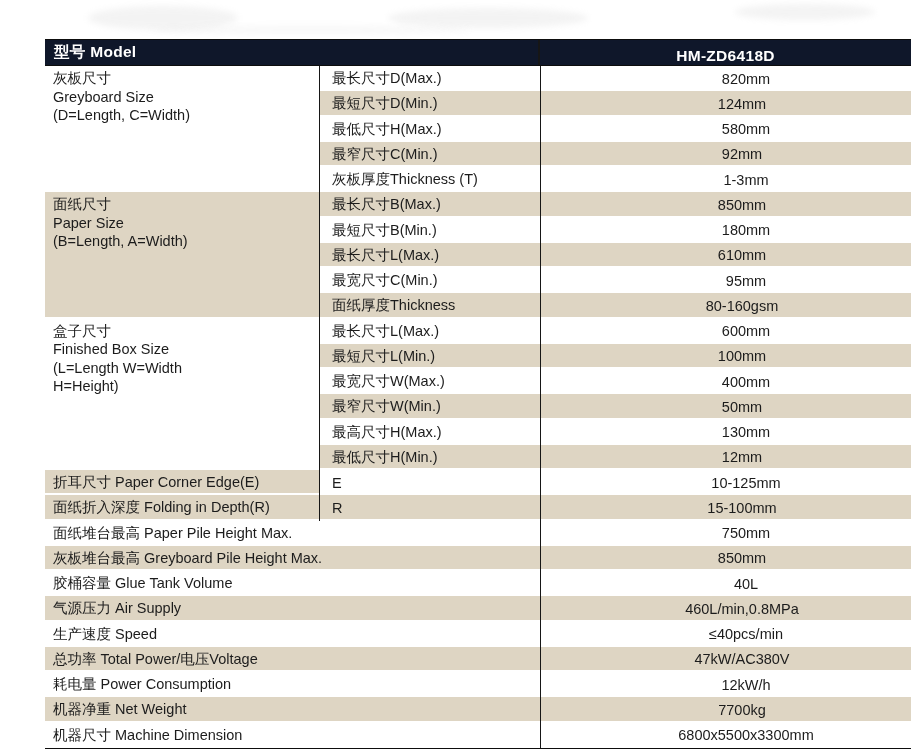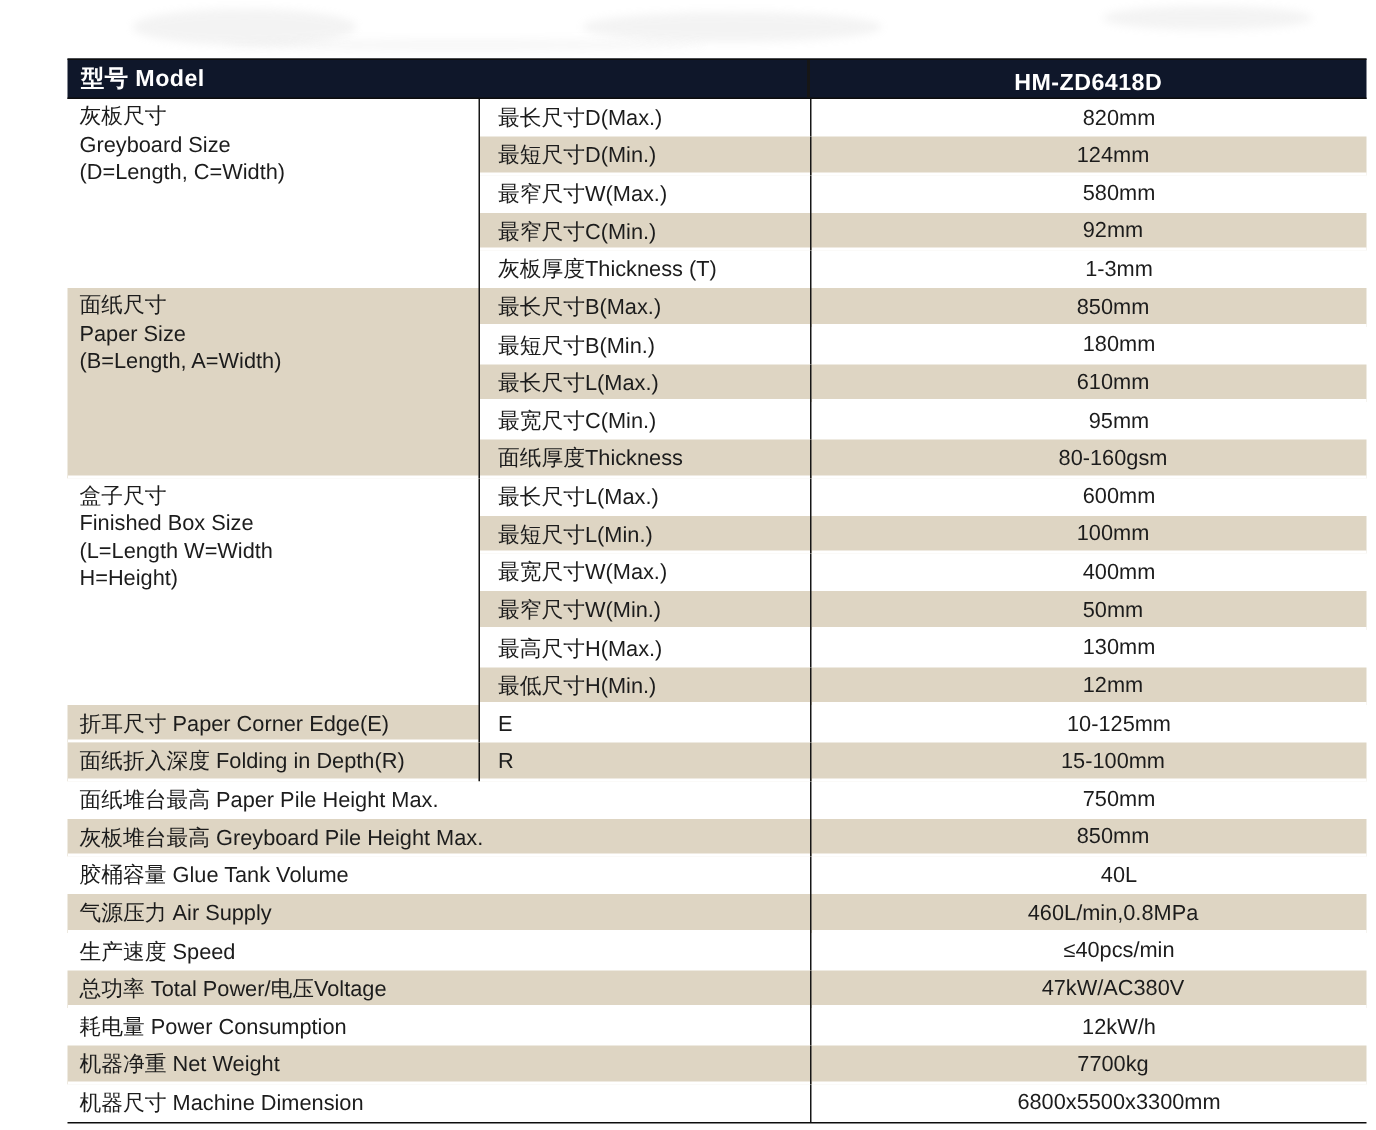--- a/index.html
+++ b/index.html
@@ -76,21 +76,21 @@
 
   <div class="tgrid">
 
     <div class="cell g w" style="grid-row:1/6">灰板尺寸
 Greyboard Size
 (D=Length, C=Width)</div>
     <div class="cell mid w" style="grid-row:1">最长尺寸D(Max.)</div>
     <div class="cell val w" style="grid-row:1">820mm</div>
     <div class="cell mid t" style="grid-row:2">最短尺寸D(Min.)</div>
     <div class="cell val t" style="grid-row:2">124mm</div>
-    <div class="cell mid w" style="grid-row:3">最窄尺寸W(Max.)</div>
+    <div class="cell mid w" style="grid-row:3">最低尺寸H(Max.)</div>
     <div class="cell val w" style="grid-row:3">580mm</div>
     <div class="cell mid t" style="grid-row:4">最窄尺寸C(Min.)</div>
     <div class="cell val t" style="grid-row:4">92mm</div>
     <div class="cell mid w" style="grid-row:5">灰板厚度Thickness (T)</div>
     <div class="cell val w" style="grid-row:5">1-3mm</div>
 
     <div class="cell g t" style="grid-row:6/11">面纸尺寸
 Paper Size
 (B=Length, A=Width)</div>
     <div class="cell mid t" style="grid-row:6">最长尺寸B(Max.)</div>

